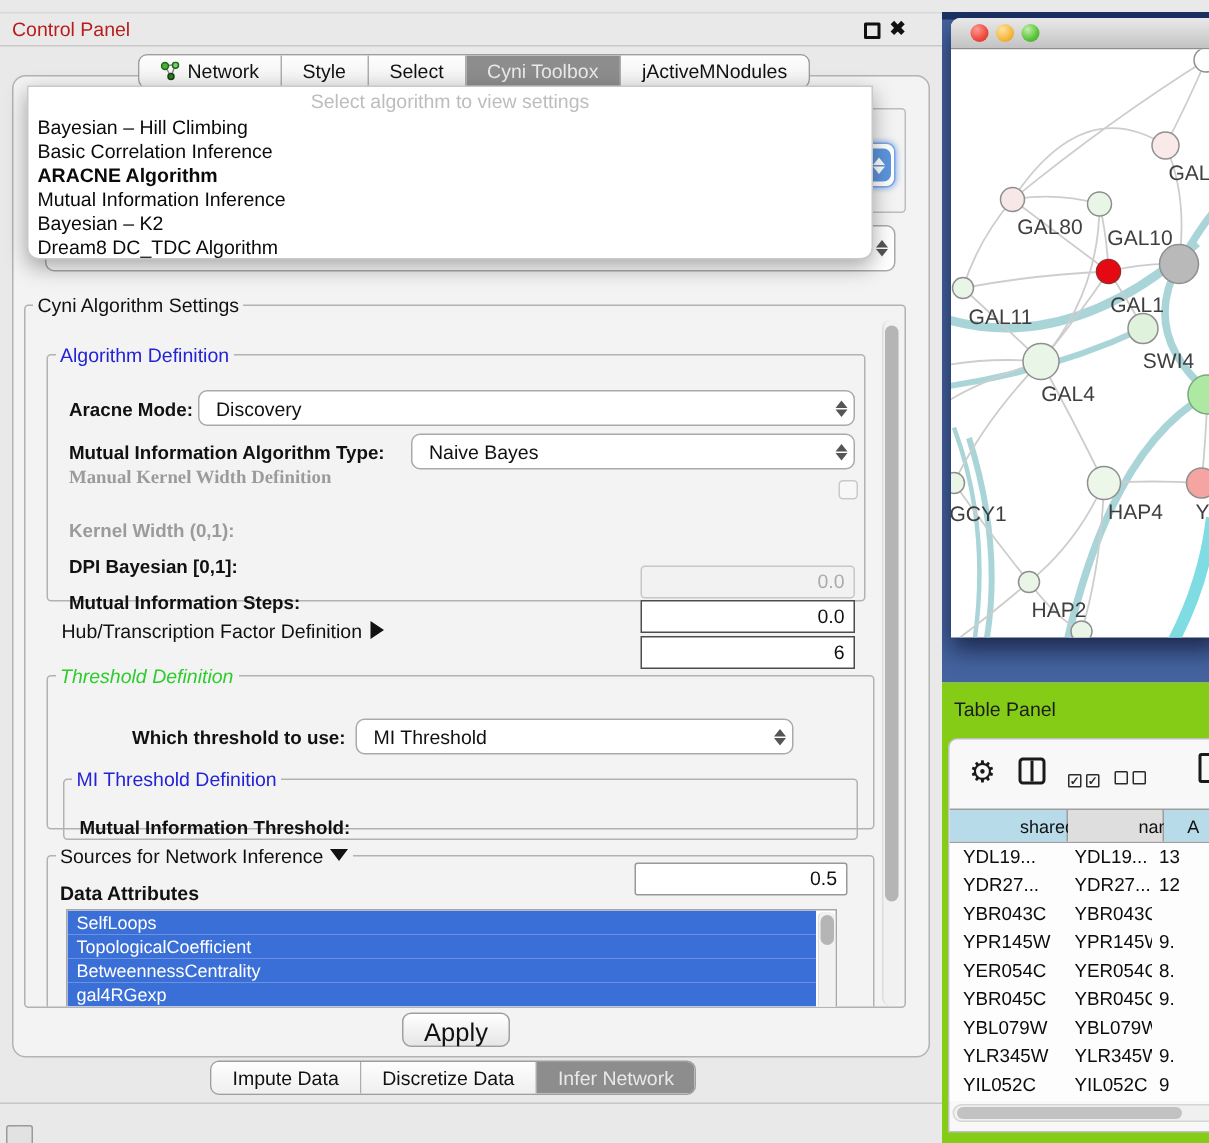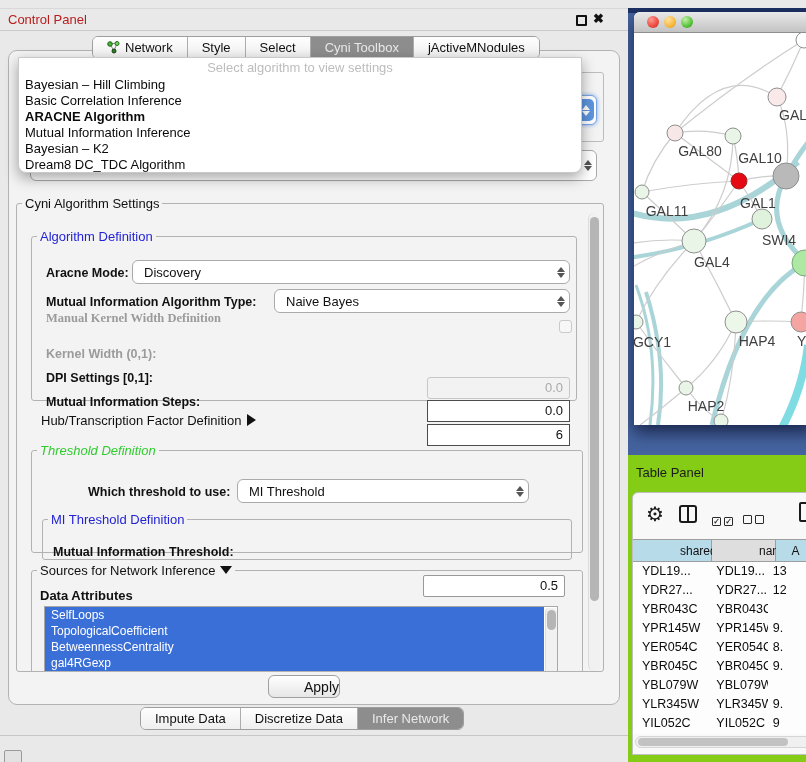--- a/index.html
+++ b/index.html
@@ -61,21 +61,21 @@
   .checkbox { position:absolute; width:13px; height:13px; border:1px solid #c9c9c9; border-radius:3px; background:#f7f7f7; }
   .vscroll { position:absolute; width:12px; background:#f1f1f1; border-left:1px solid #dcdcdc; border-radius:6px; }
   .vthumb { position:absolute; left:1px; width:9px; background:#b5b5b5; border-radius:5px; }
   .tri-right { display:inline-block; width:0; height:0; border-top:6px solid transparent; border-bottom:6px solid transparent; border-left:9px solid #111; vertical-align:-1px; margin-left:6px; }
   .tri-down { display:inline-block; width:0; height:0; border-left:6px solid transparent; border-right:6px solid transparent; border-top:8px solid #111; vertical-align:1px; margin-left:4px; }
 
   #attr-list { position:absolute; background:#fff; border:1px solid #a8a8a8; overflow:hidden; }
   .attr-item { height:16px; line-height:16px; font-size:12px; color:#fff; background:#3a6fd8; padding-left:6px; margin-right:13px; }
 
   #apply-btn { left:268px; top:675px; width:72px; height:23px; background:linear-gradient(#ffffff,#e6e6e6);
-               border:1px solid #9f9f9f; border-radius:6px; font-size:14px; color:#111; text-align:right; padding-top:3px; z-index:2;}
+               border:1px solid #9f9f9f; border-radius:6px; font-size:17px; color:#111; text-align:center; padding-top:3px; z-index:2;}
   #cp-bottom-line { left:0; top:735px; width:628px; border-top:1px solid #c6c6c6; }
   #mini-square { left:4px; top:750px; width:18px; height:14px; background:#e2e2e2; border:1px solid #9a9a9a; border-radius:2px; }
 
   
   .net-icon { width:13px; height:13px; }
 
   
   #right-top-strip { left:628px; top:0; width:178px; height:8px; background:#e9e9e9; }
   #desktop { left:628px; top:8px; width:178px; height:447px; background:#44639f; overflow:hidden; }
   #desktop-darktop { position:absolute; left:0; top:0; width:178px; height:5px; background:#1d3264; }
@@ -204,21 +204,21 @@
             <i class="dn"></i>
           </span>
       </div>
 
       <div class="lbl dim" style="left:14px; top:67px;font-family:Liberation Serif, serif;">Manual Kernel Width Definition</div>
       <div class="checkbox" style="left:527px; top:76px;"></div>
 
       <div class="lbl dim" style="left:14px; top:103px;">Kernel Width (0,1):</div>
       <div class="field dim" style="left:395px; top:98px; width:143px;">0.0</div>
 
-      <div class="lbl" style="left:14px; top:127px;">DPI Settings [0,1]:</div>
+      <div class="lbl" style="left:14px; top:127px;">DPI Bayesian [0,1]:</div>
       <div class="field" style="left:395px; top:121px; width:143px;">0.0</div>
 
       <div class="lbl" style="left:14px; top:151px;">Mutual Information Steps:</div>
       <div class="field" style="left:395px; top:145px; width:143px;">6</div>
     </fieldset>
 
     <div class="lbl" style="left:24px; top:202px; font-size:13px; font-weight:normal;">
       <span>Hub/Transcription Factor Definition</span><span class="tri-right"></span>
     </div>
 

